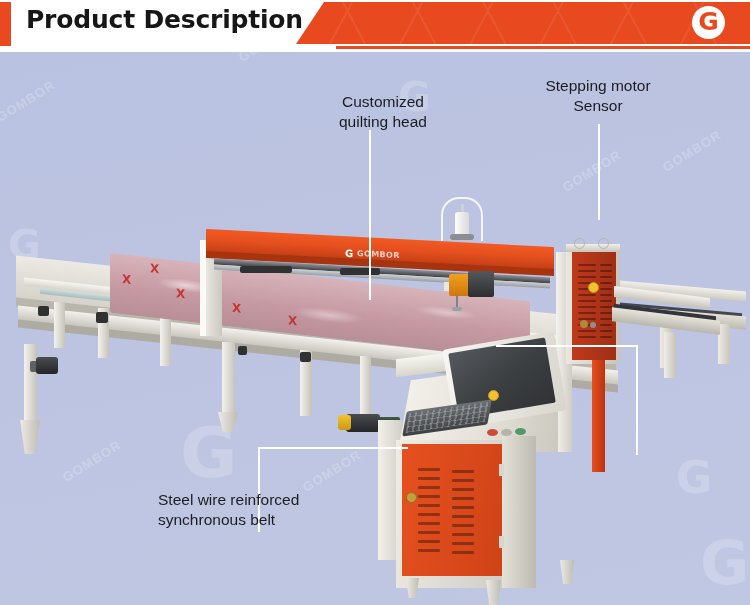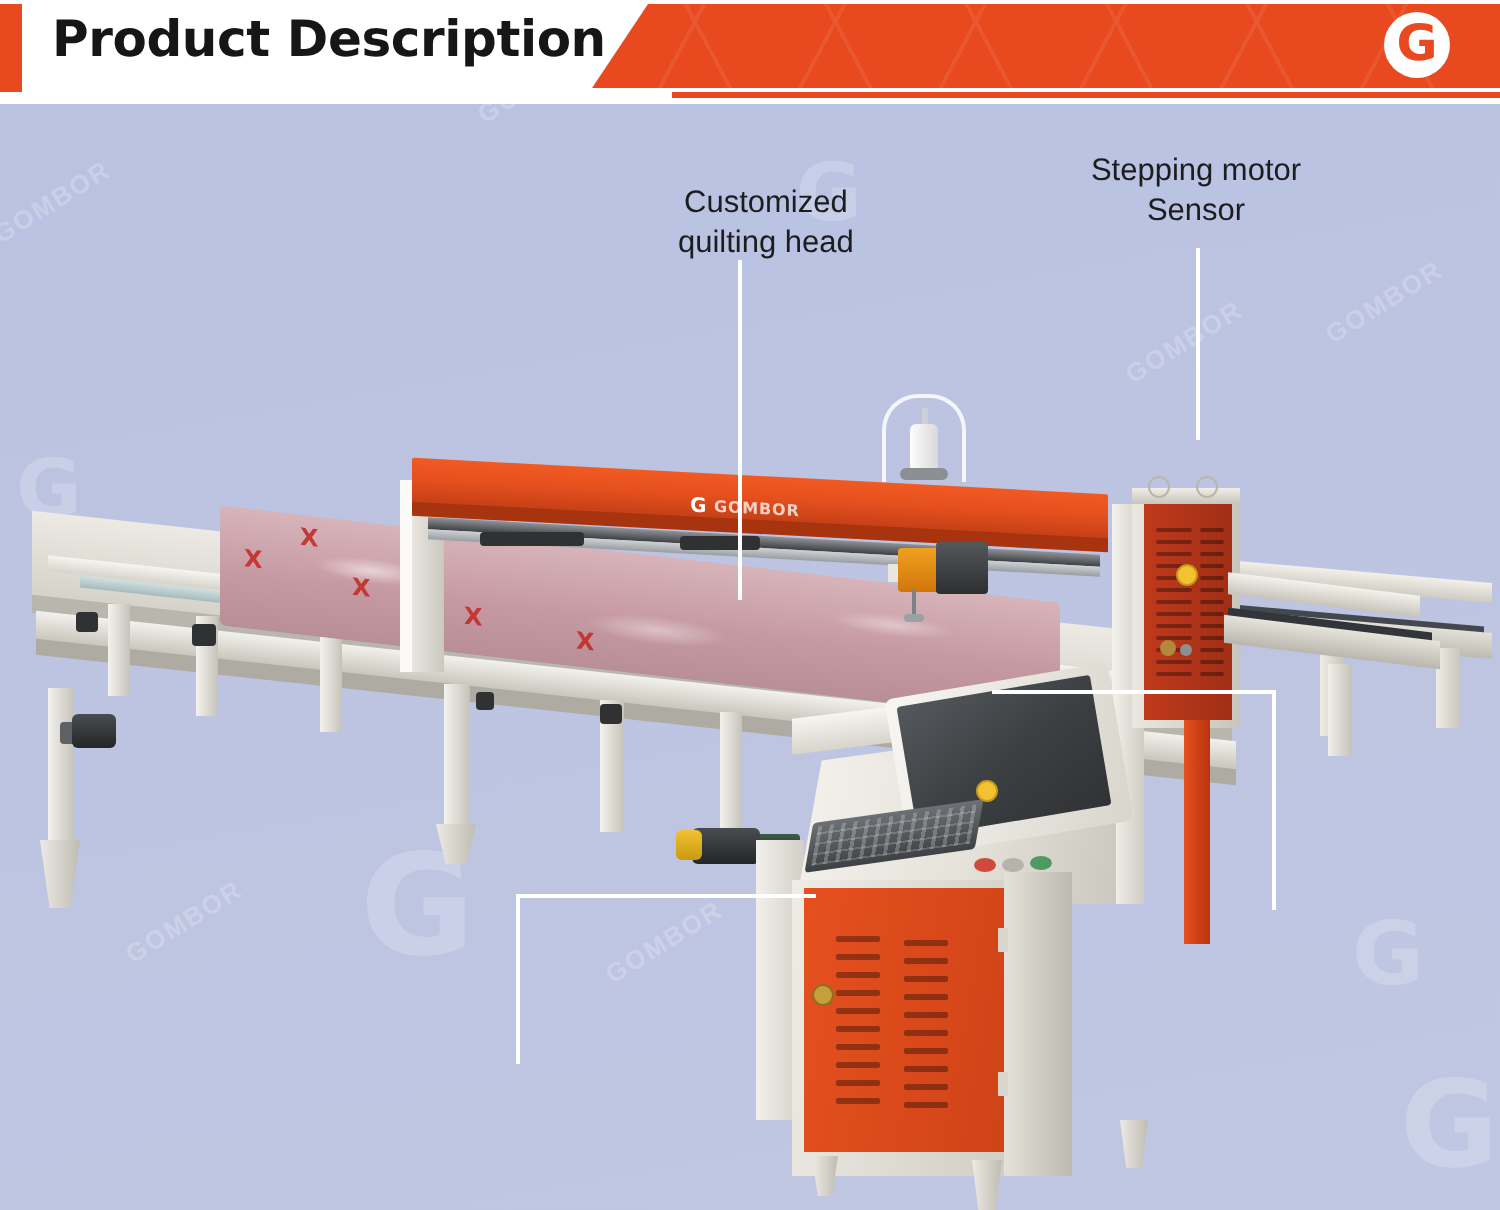--- a/index.html
+++ b/index.html
@@ -494,16 +494,18 @@
     <div class="lead lead-v" style="left:258px;top:395px;height:85px;"></div>
     <div class="lead lead-h" style="left:496px;top:293px;width:142px;"></div>
     <div class="lead lead-v" style="left:636px;top:293px;height:110px;"></div>
 
     <div class="callout" style="left:339px;top:40px;text-align:center;">Customized
 quilting head</div>
 
     <div class="callout" style="left:500px;top:24px;width:196px;text-align:center;">Stepping motor
 Sensor</div>
 
+    <div class="callout" style="left:158px;top:438px;text-align:left;">Steel wire reinforced
+synchronous belt</div>
 
 
   </div>
 </div>
 
 </body></html>

